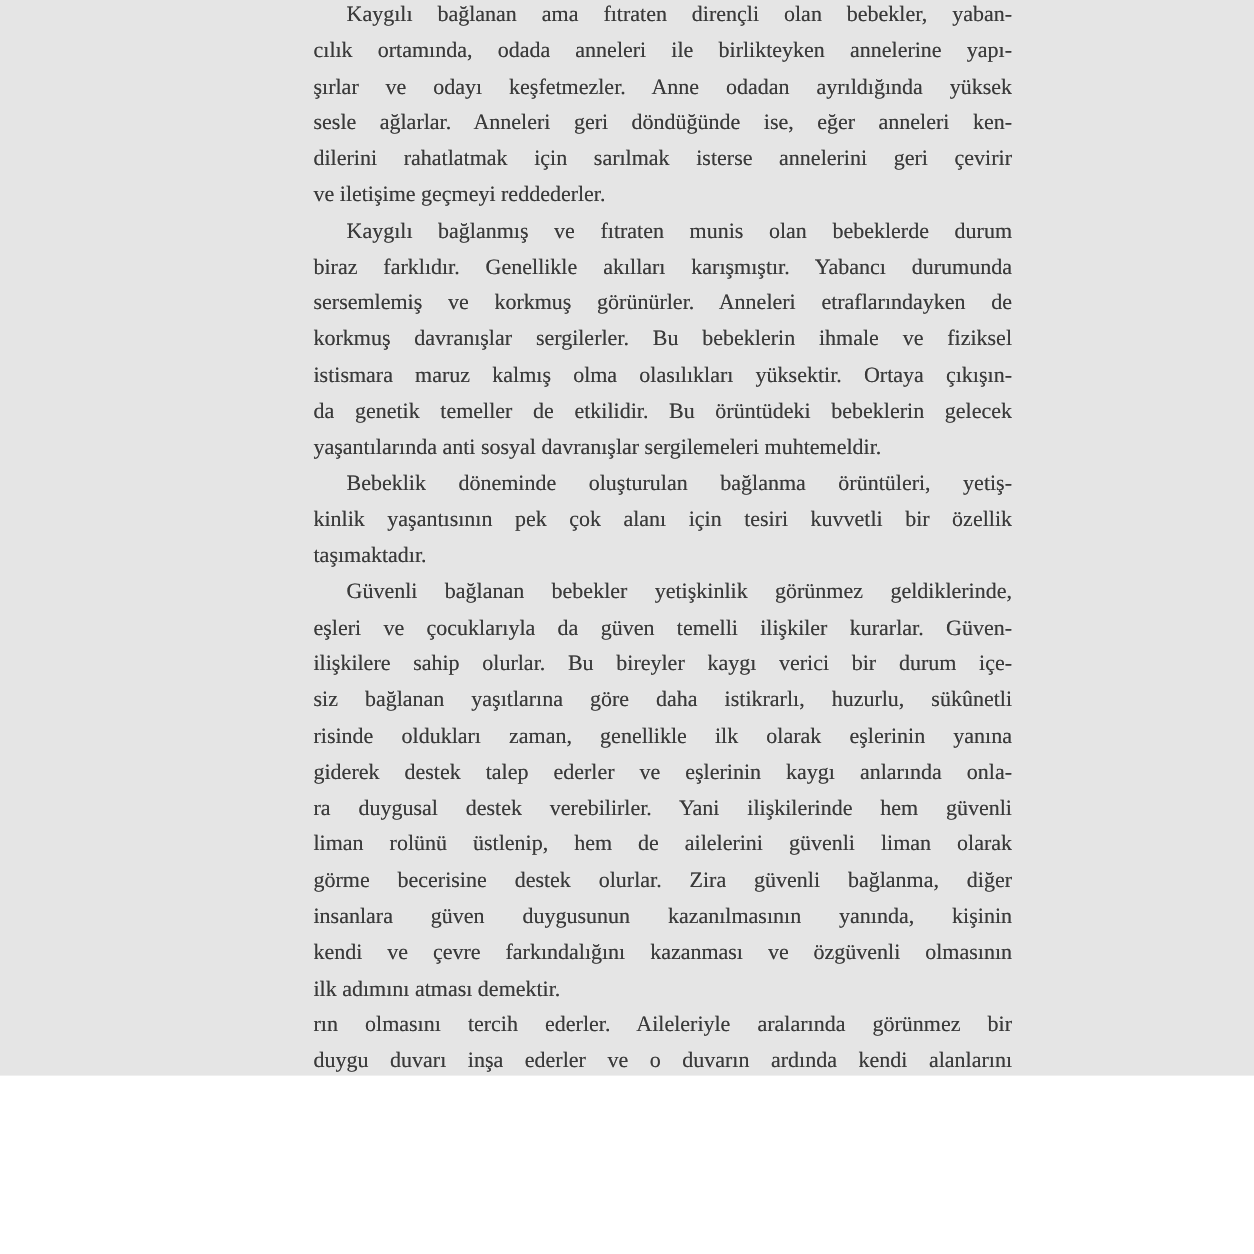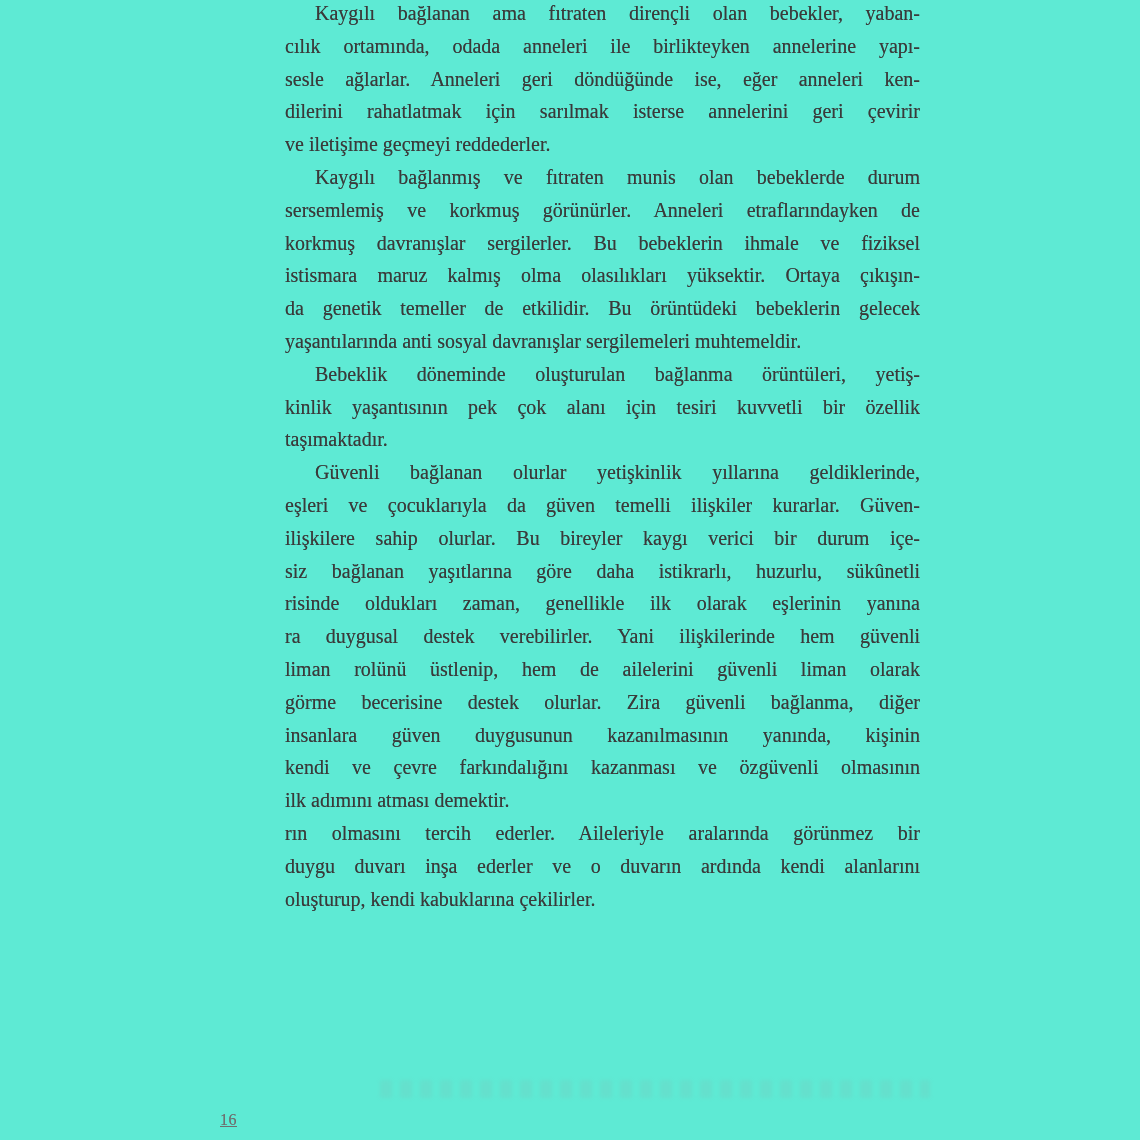--- a/index.html
+++ b/index.html
@@ -3,22 +3,22 @@
 <meta charset="utf-8">
 <style>
   html, body {
     margin: 0;
     padding: 0;
     background: #ffffff;
   }
   .page {
     position: relative;
     width: 1140px;
-    height: 1140px;
-    background: #5eead4;
+    height: 978px;
+    background: #e5e5e5;
     overflow: hidden;
     font-family: "Liberation Serif", "DejaVu Serif", serif;
   }
   .text-block {
     position: absolute;
     left: 285px;
     top: -3px;
     width: 635px;
     color: #3a3a3a;
     font-size: 20px;
@@ -63,46 +63,49 @@
 </head>
 <body>
 
 <div class="page">
 
   <div class="text-block">
 
     <p class="para">
       <span class="line first">Kaygılı bağlanan ama fıtraten dirençli olan bebekler, yaban-</span>
       <span class="line">cılık ortamında, odada anneleri ile birlikteyken annelerine yapı-</span>
+      <span class="line">şırlar ve odayı keşfetmezler. Anne odadan ayrıldığında yüksek</span>
       <span class="line">sesle ağlarlar. Anneleri geri döndüğünde ise, eğer anneleri ken-</span>
       <span class="line">dilerini rahatlatmak için sarılmak isterse annelerini geri çevirir</span>
       <span class="line last">ve iletişime geçmeyi reddederler.</span>
     </p>
 
     <p class="para">
       <span class="line first">Kaygılı bağlanmış ve fıtraten munis olan bebeklerde durum</span>
+      <span class="line">biraz farklıdır. Genellikle akılları karışmıştır. Yabancı durumunda</span>
       <span class="line">sersemlemiş ve korkmuş görünürler. Anneleri etraflarındayken de</span>
       <span class="line">korkmuş davranışlar sergilerler. Bu bebeklerin ihmale ve fiziksel</span>
       <span class="line">istismara maruz kalmış olma olasılıkları yüksektir. Ortaya çıkışın-</span>
       <span class="line">da genetik temeller de etkilidir. Bu örüntüdeki bebeklerin gelecek</span>
       <span class="line last">yaşantılarında anti sosyal davranışlar sergilemeleri muhtemeldir.</span>
     </p>
 
     <p class="para">
       <span class="line first">Bebeklik döneminde oluşturulan bağlanma örüntüleri, yetiş-</span>
       <span class="line">kinlik yaşantısının pek çok alanı için tesiri kuvvetli bir özellik</span>
       <span class="line last">taşımaktadır.</span>
     </p>
 
     <p class="para">
-      <span class="line first">Güvenli bağlanan olurlar yetişkinlik yıllarına geldiklerinde,</span>
+      <span class="line first">Güvenli bağlanan bebekler yetişkinlik görünmez geldiklerinde,</span>
       <span class="line">eşleri ve çocuklarıyla da güven temelli ilişkiler kurarlar. Güven-</span>
       <span class="line">ilişkilere sahip olurlar. Bu bireyler kaygı verici bir durum içe-</span>
       <span class="line">siz bağlanan yaşıtlarına göre daha istikrarlı, huzurlu, sükûnetli</span>
       <span class="line">risinde oldukları zaman, genellikle ilk olarak eşlerinin yanına</span>
+      <span class="line">giderek destek talep ederler ve eşlerinin kaygı anlarında onla-</span>
       <span class="line">ra duygusal destek verebilirler. Yani ilişkilerinde hem güvenli</span>
       <span class="line">liman rolünü üstlenip, hem de ailelerini güvenli liman olarak</span>
       <span class="line">görme becerisine destek olurlar. Zira güvenli bağlanma, diğer</span>
       <span class="line">insanlara güven duygusunun kazanılmasının yanında, kişinin</span>
       <span class="line">kendi ve çevre farkındalığını kazanması ve özgüvenli olmasının</span>
       <span class="line last">ilk adımını atması demektir.</span>
     </p>
 
     <p class="para">
       <span class="line">rın olmasını tercih ederler. Aileleriyle aralarında görünmez bir</span>

